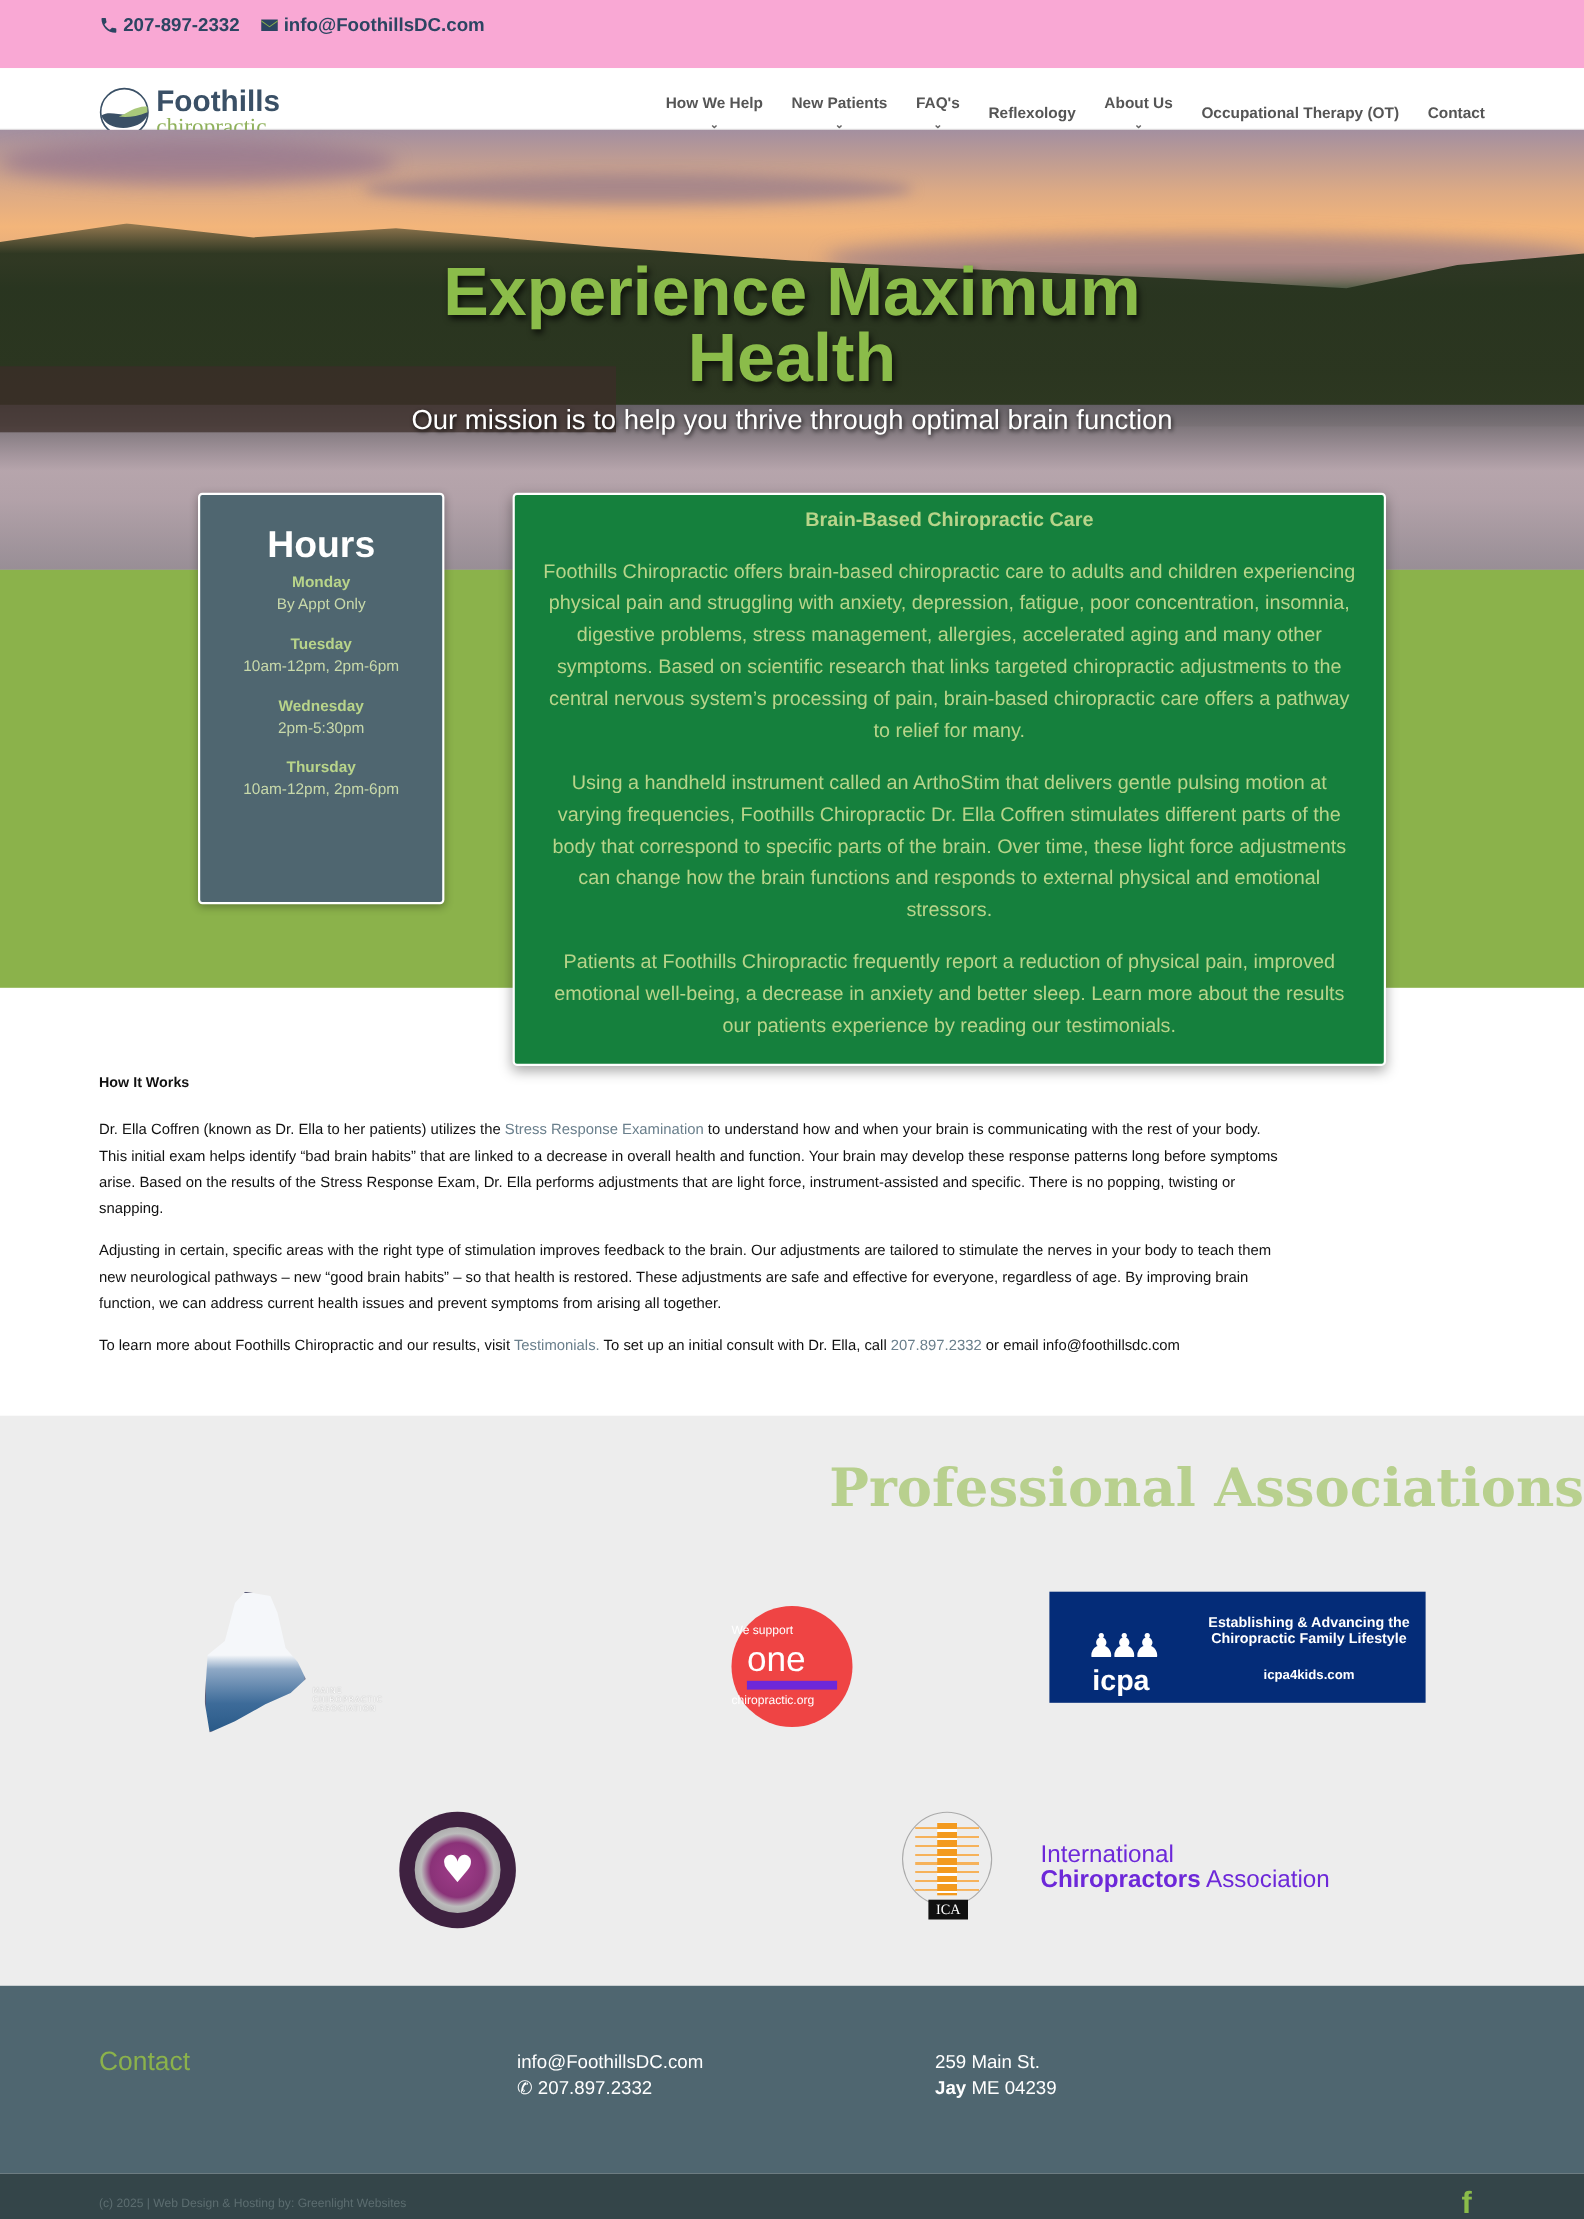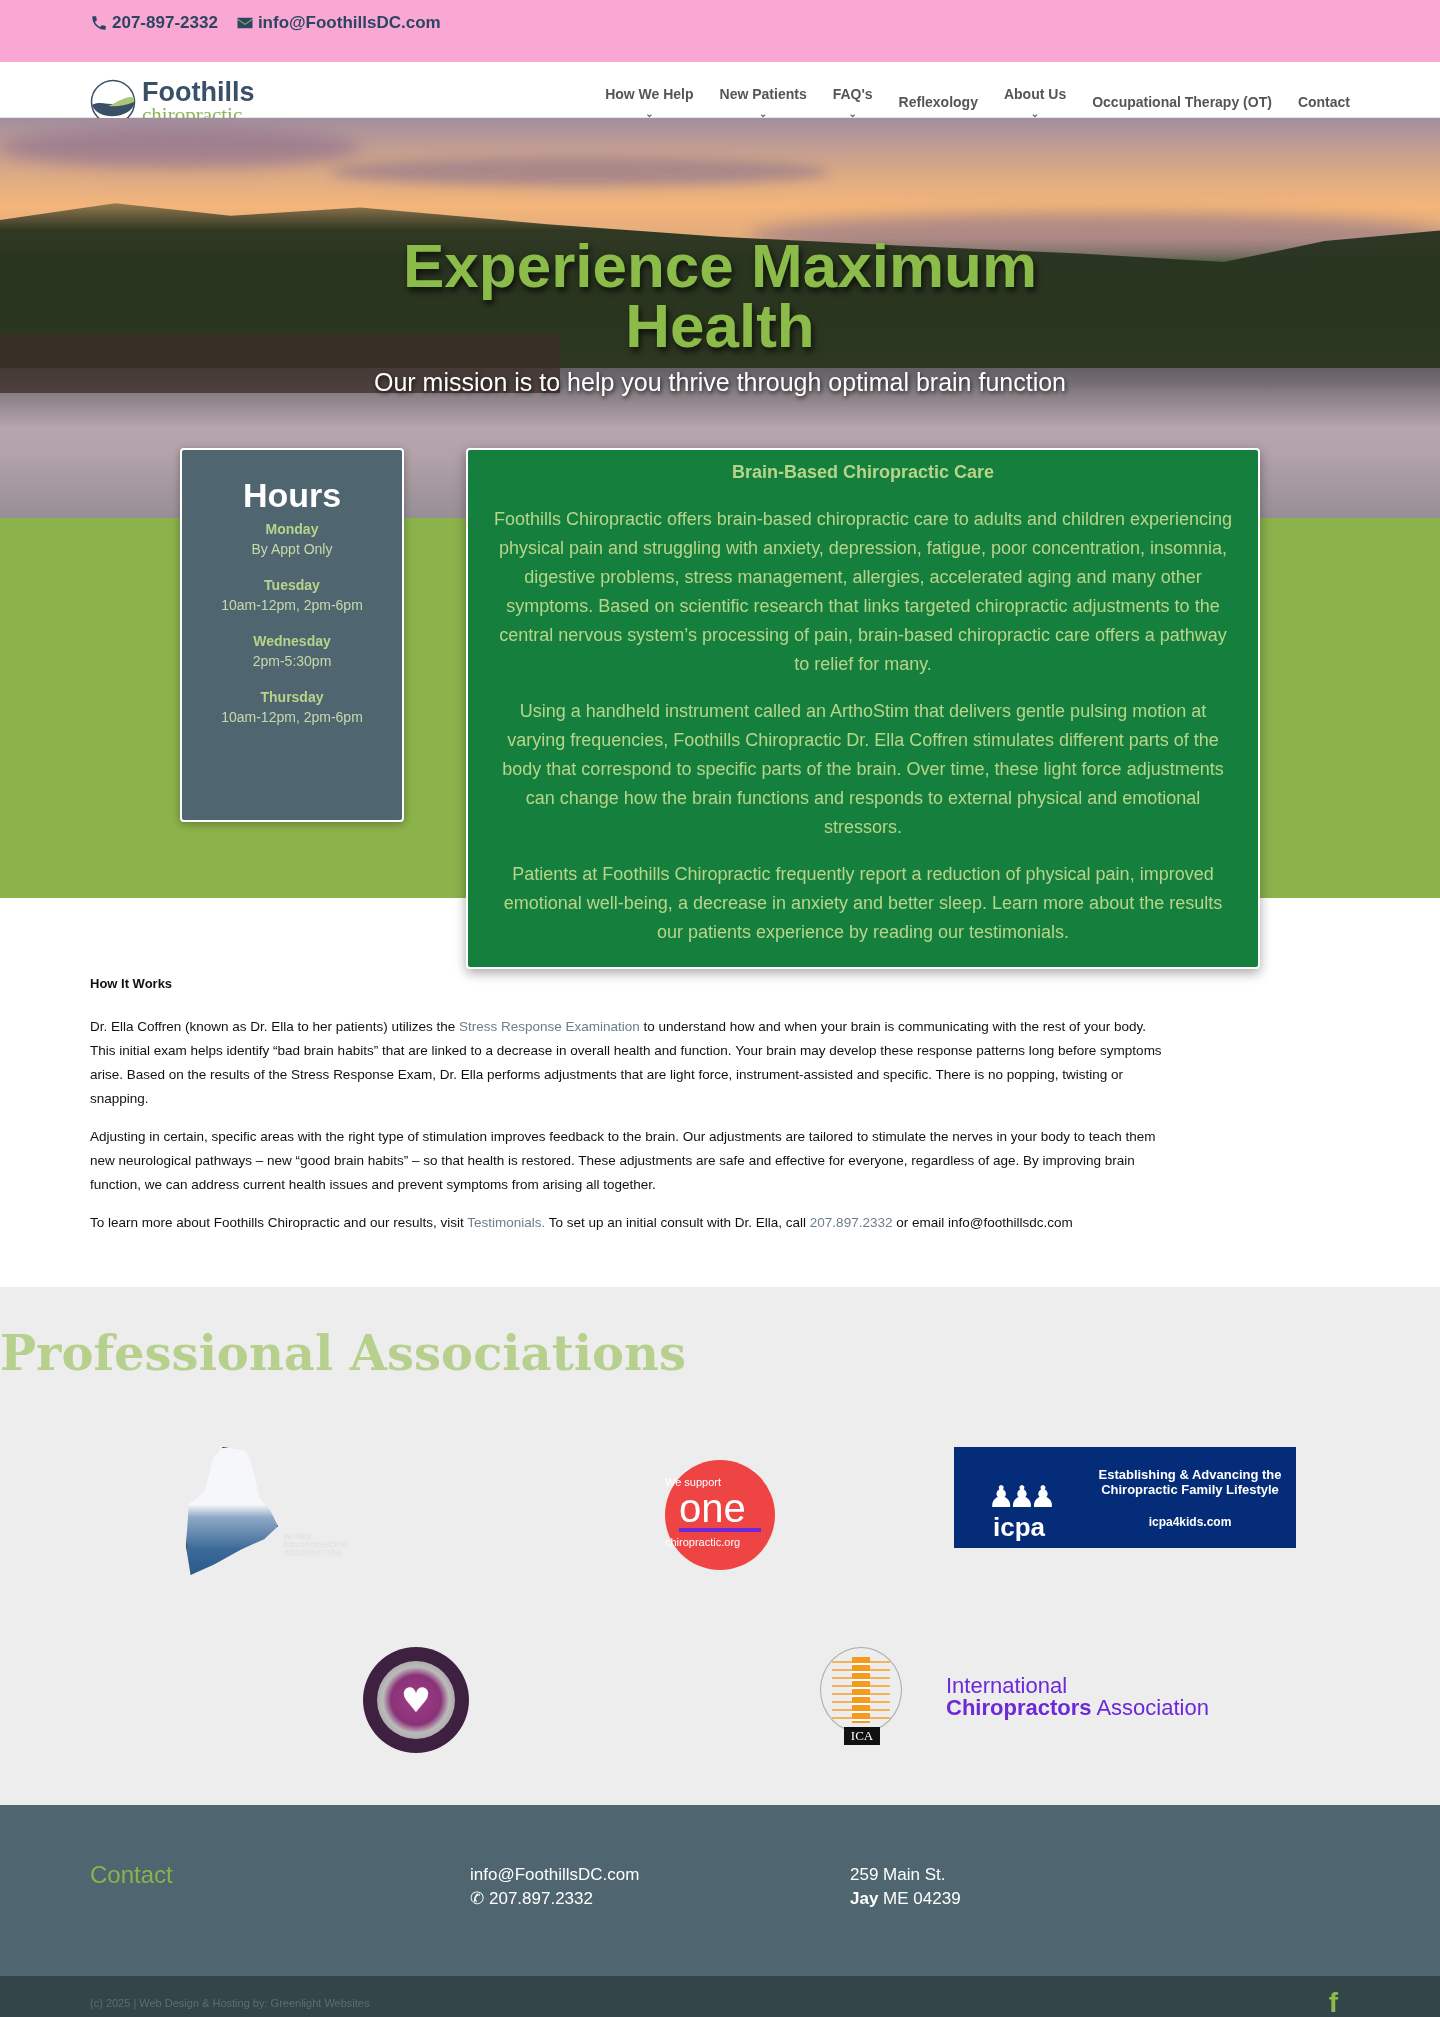--- a/index.html
+++ b/index.html
@@ -50,30 +50,30 @@
   .care-p:last-child { margin-bottom: 0; }
 
   
   .how { padding: 78px 0 38px; }
   .how-title { font-weight: bold; font-size: 13px; margin-bottom: 24px; font-family: "Liberation Sans", sans-serif; }
   .how-p { font-size: 13.5px; line-height: 24px; margin-bottom: 14px; font-family: "Liberation Sans", sans-serif; color: #111; }
   .how-p a { color: #6a7f8c; text-decoration: none; }
 
   
   .assoc { background: #ededed; padding: 38px 0 44px; height: 518px; position: relative; }
-  .assoc-title { text-align: left; font-family: "DejaVu Serif", serif; color: #b8d08e; font-size: 48px; }
+  .assoc-title { text-align: right; font-family: "DejaVu Serif", serif; color: #b8d08e; font-size: 48px; }
   .logo-row1 { position: absolute; top: 160px; left: 180px; width: 1115px; height: 130px; }
   .logo-row2 { position: absolute; top: 360px; left: 180px; width: 1115px; height: 110px; }
   .mca { position: absolute; left: 6px; top: 0; display: flex; align-items: center; }
   .mca-map { width: 92px; height: 128px; background: linear-gradient(180deg, #f5f7fa 0%, #f5f7fa 45%, #8fa9c6 55%, #3d6b99 80%, #2a5a88 100%); clip-path: polygon(40% 0, 65% 3%, 72% 15%, 80% 40%, 92% 50%, 100% 62%, 85% 72%, 60% 80%, 30% 92%, 5% 100%, 0 78%, 3% 45%, 20% 35%, 30% 8%); border: 1px solid #335; }
   .mca-text { font-family: "Liberation Serif", serif; color: #fff; font-size: 76px; margin-left: 6px; text-shadow: 1px 1px 2px #999; line-height: 1; }
   .mca-small { position: absolute; left: 98px; top: 86px; font-size: 7px; color: #fff; letter-spacing: 1px; text-shadow: 0 0 1px #999; }
   .one { position: absolute; left: 485px; top: 13px; width: 110px; height: 110px; border-radius: 50%; background: #ef4444; color: #fff; text-align: left; font-family: "Liberation Sans", sans-serif; }
   .one-top { font-size: 11px; margin-top: 16px; }
-  .one-mid { font-size: 40px; line-height: 40px; border-bottom: 4px solid #6d28d9; width: 82px; margin: 0 auto; }
+  .one-mid { font-size: 32px; line-height: 40px; border-bottom: 8px solid #6d28d9; width: 82px; margin: 0 auto; }
   .one-bot { font-size: 11px; margin-top: 4px; }
   .icpa { position: absolute; left: 774px; top: 0; width: 342px; height: 101px; background: #042c78; color: #fff; display: flex; align-items: center; font-family: "Liberation Sans", sans-serif; }
   .icpa-logo { width: 130px; display: flex; flex-direction: column; align-items: center; justify-content: flex-end; height: 90px; }
   .icpa-fig { font-size: 30px; line-height: 1; letter-spacing: -6px; }
   .icpa-name { font-size: 26px; font-weight: bold; }
   .icpa-right { flex: 1; text-align: center; font-size: 13px; font-weight: bold; }
   .icpa-url { margin-top: 18px; font-size: 12px; }
   .lcw { position: absolute; left: 183px; top: 0; width: 106px; height: 106px; border-radius: 50%; background: #3e2140; display: flex; align-items: center; justify-content: center; }
   .lcw-inner { width: 78px; height: 78px; border-radius: 50%; background: radial-gradient(circle, #a03e8a 0%, #8a3278 45%, #bbb 60%, #888 100%); display: flex; align-items: center; justify-content: center; color: #fff; font-size: 34px; }
   .ica { position: absolute; left: 634px; top: 0; display: flex; align-items: center; }

